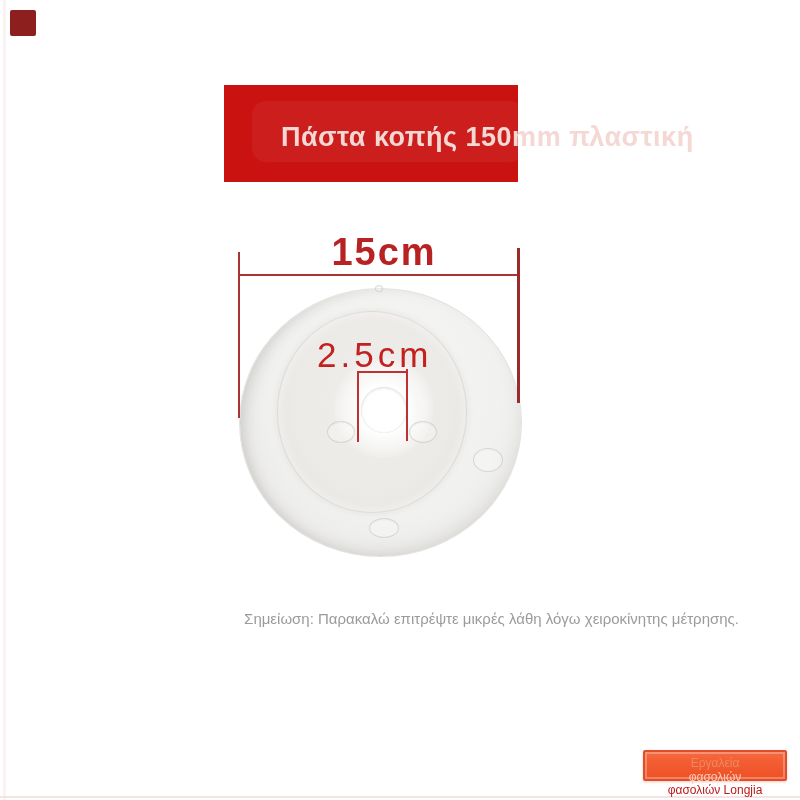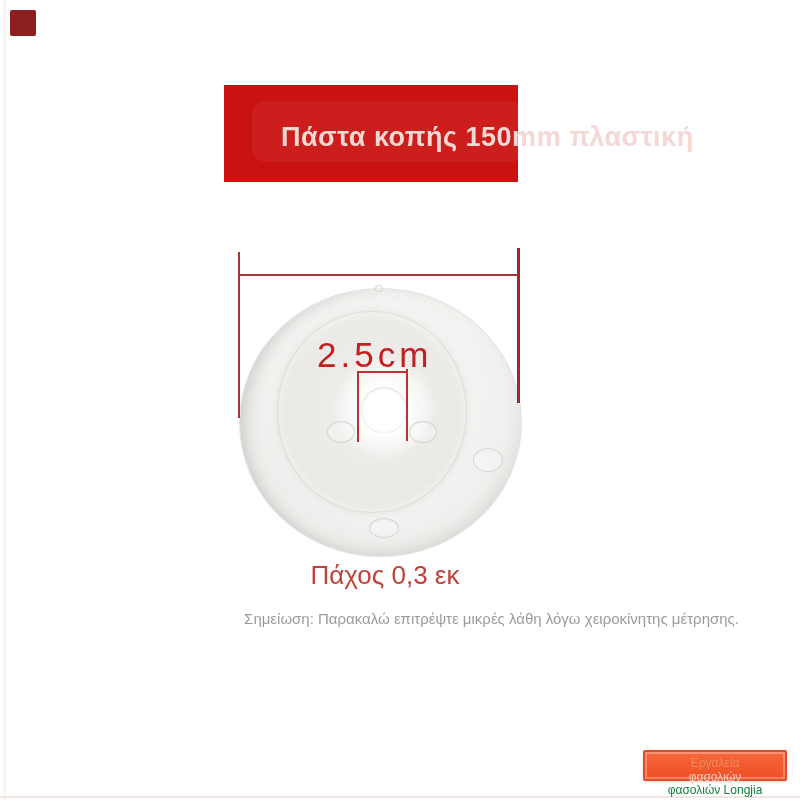--- a/index.html
+++ b/index.html
@@ -99,21 +99,21 @@
     border:2px solid var(--badge_border);border-radius:2px;
     box-shadow:inset 0 0 0 2px rgba(255,255,255,0.28), 0 1px 3px rgba(220,80,40,0.3);
   }
   .badge-text{
     position:absolute;left:643px;top:744px;width:144px;text-align:center;
     font-size:12px;line-height:13.5px;z-index:2;
   }
   .badge-text span{display:block;}
   .badge-text span:nth-child(1){color:#ec8a5c;margin-top:13px;}
   .badge-text span:nth-child(2){color:#f8cdbb;}
-  .badge-text span:nth-child(3){color:#15803d;}
+  .badge-text span:nth-child(3){color:#b91c1c;}
 </style>
 </head>
 <body>
 
 <div id="stage">
 
   <div class="left-streak"></div>
   <div class="corner-square"></div>
 
   <div class="banner">
@@ -126,27 +126,27 @@
   <div class="disc-hole"></div>
   <div class="mold-mark m1"></div>
   <div class="mold-mark m2"></div>
   <div class="mold-mark m3"></div>
   <div class="mold-mark m4"></div>
   <div class="mold-mark m5"></div>
 
   <div class="dim-line dim15-h"></div>
   <div class="dim-line dim15-vl"></div>
   <div class="dim-line dim15-vr"></div>
+  <div class="dim15-label">15cm</div>
 
   <div class="dim-line dim25-h"></div>
   <div class="dim-line dim25-vl"></div>
   <div class="dim-line dim25-vr"></div>
   <div class="dim25-label">2.5cm</div>
 
-  <div class="thickness-label">Πάχος 0,3 εκ</div>
 
   <div class="note">Σημείωση: Παρακαλώ επιτρέψτε μικρές λάθη λόγω χειροκίνητης μέτρησης.</div>
 
   <div class="badge"></div>
   <div class="badge-text">
     <span>Εργαλεία</span>
     <span>φασολιών</span>
     <span>φασολιών Longjia</span>
   </div>
 

